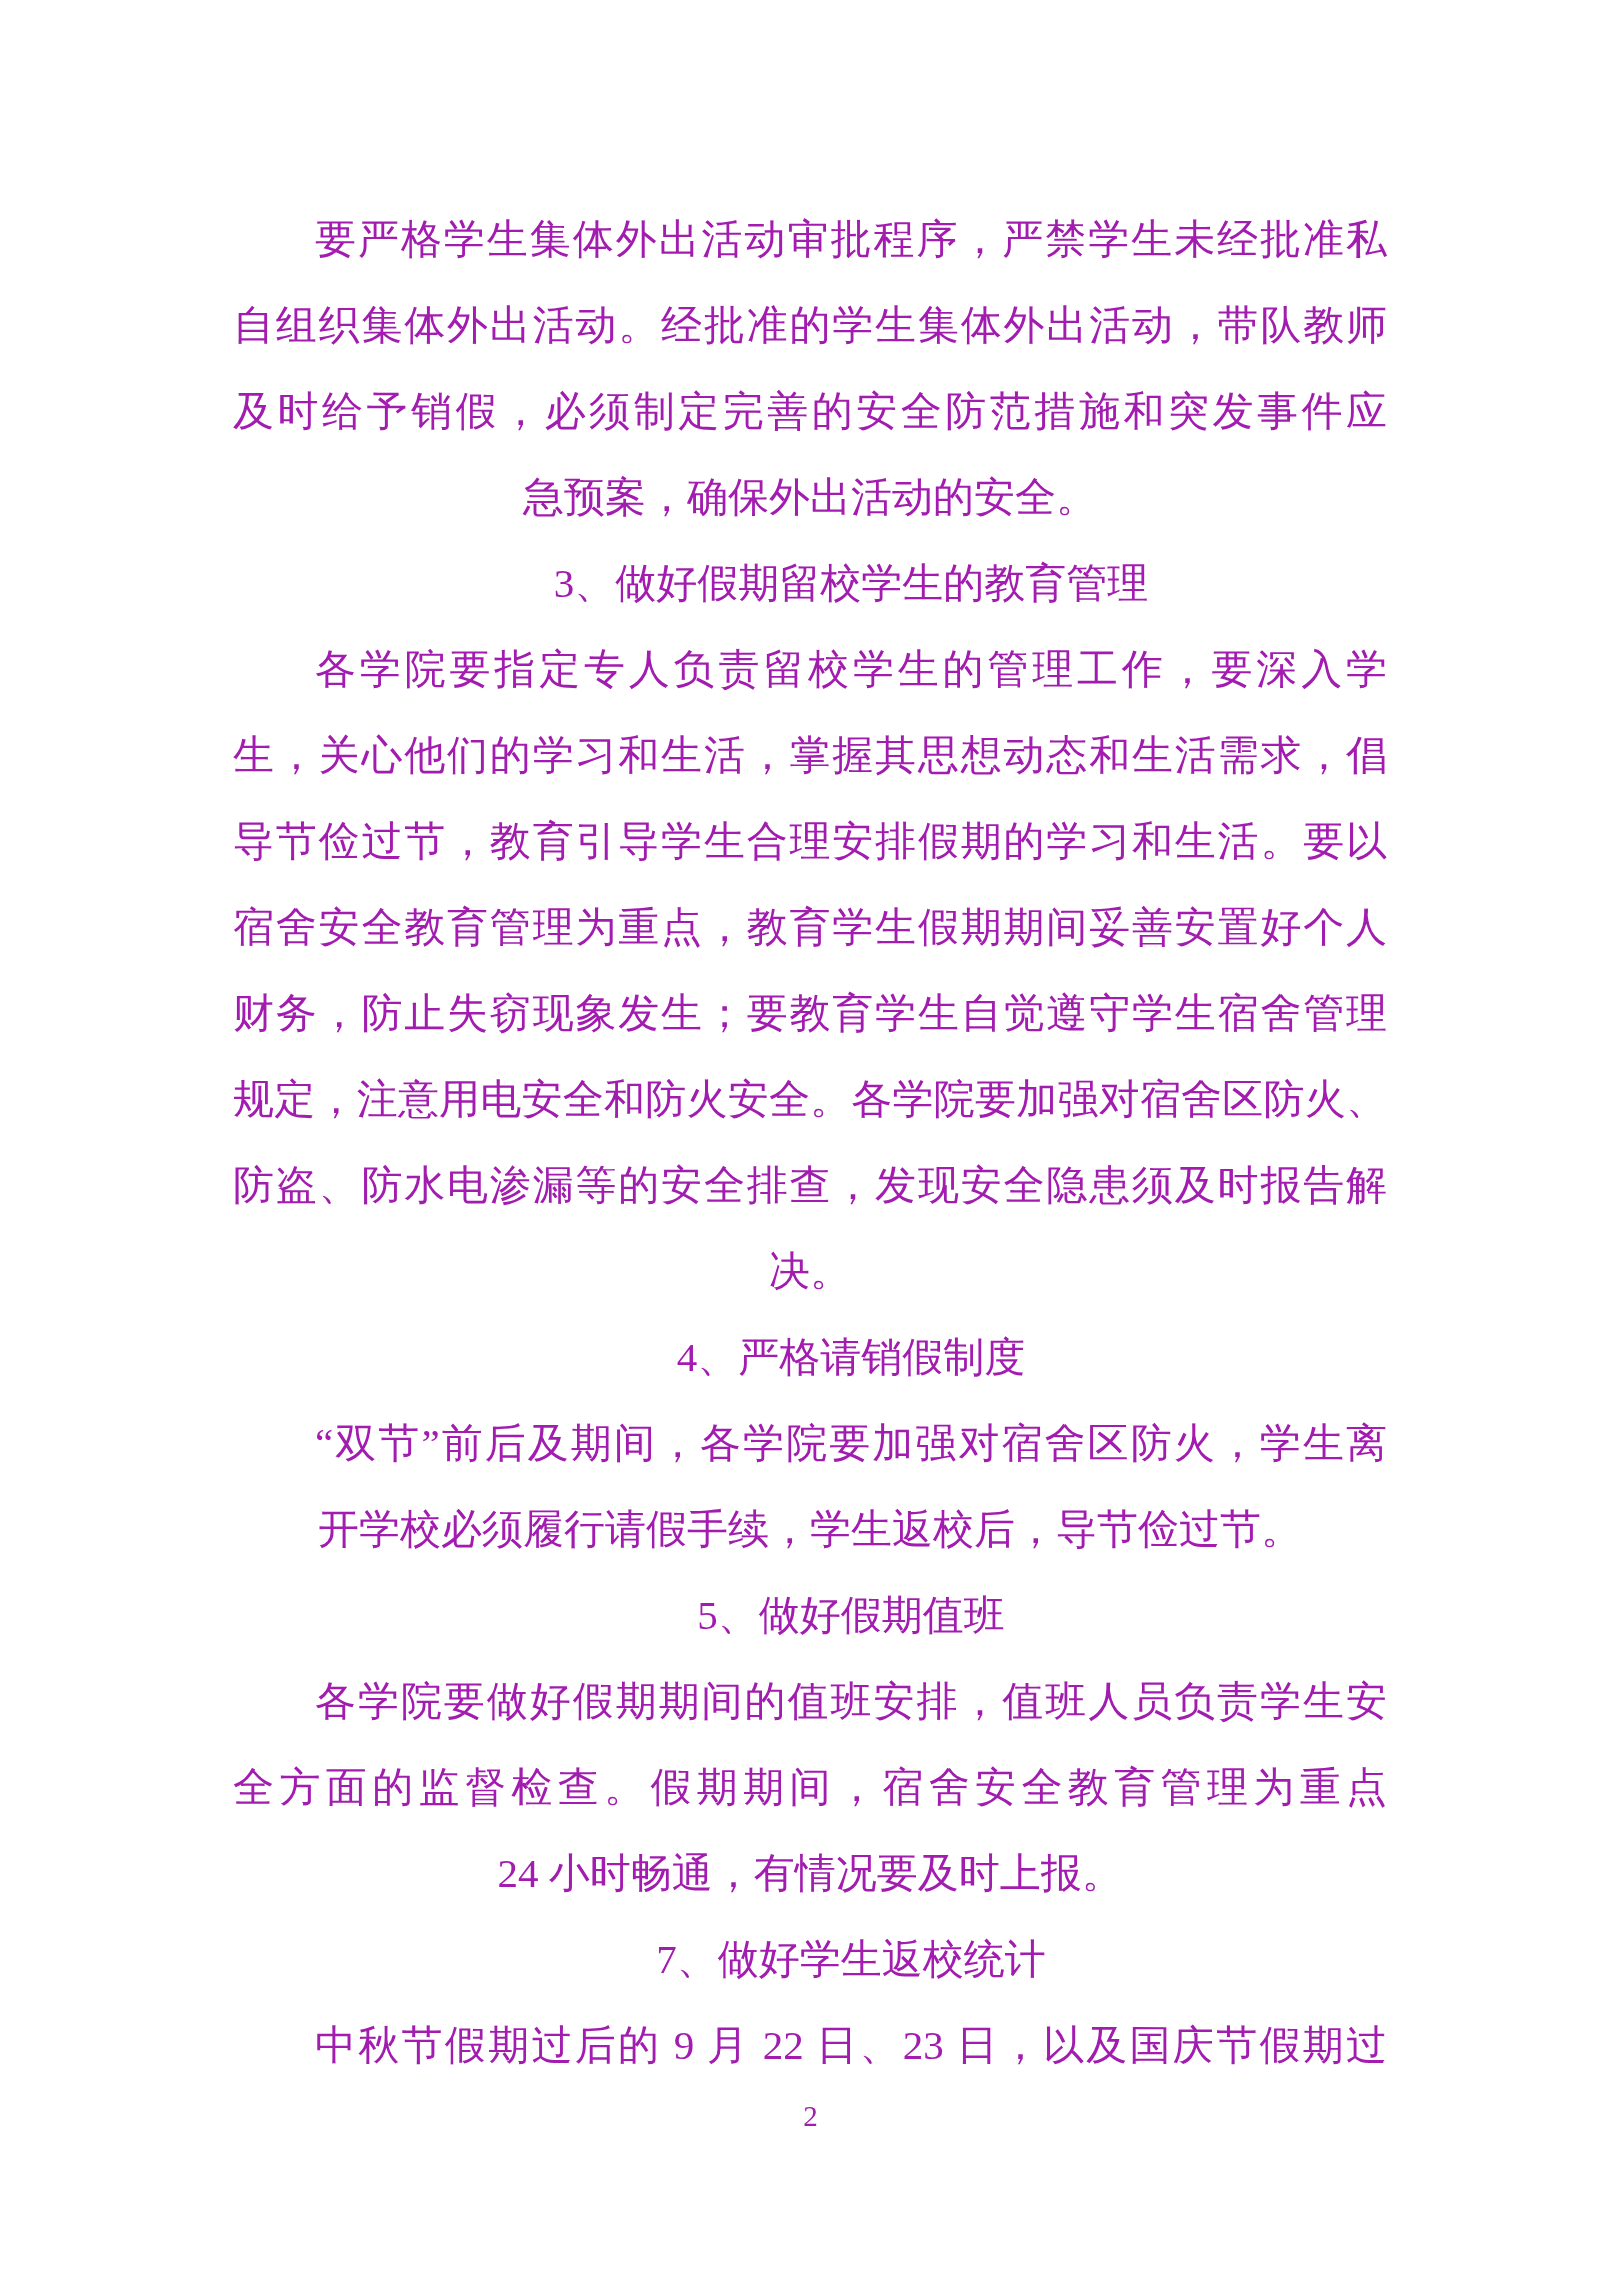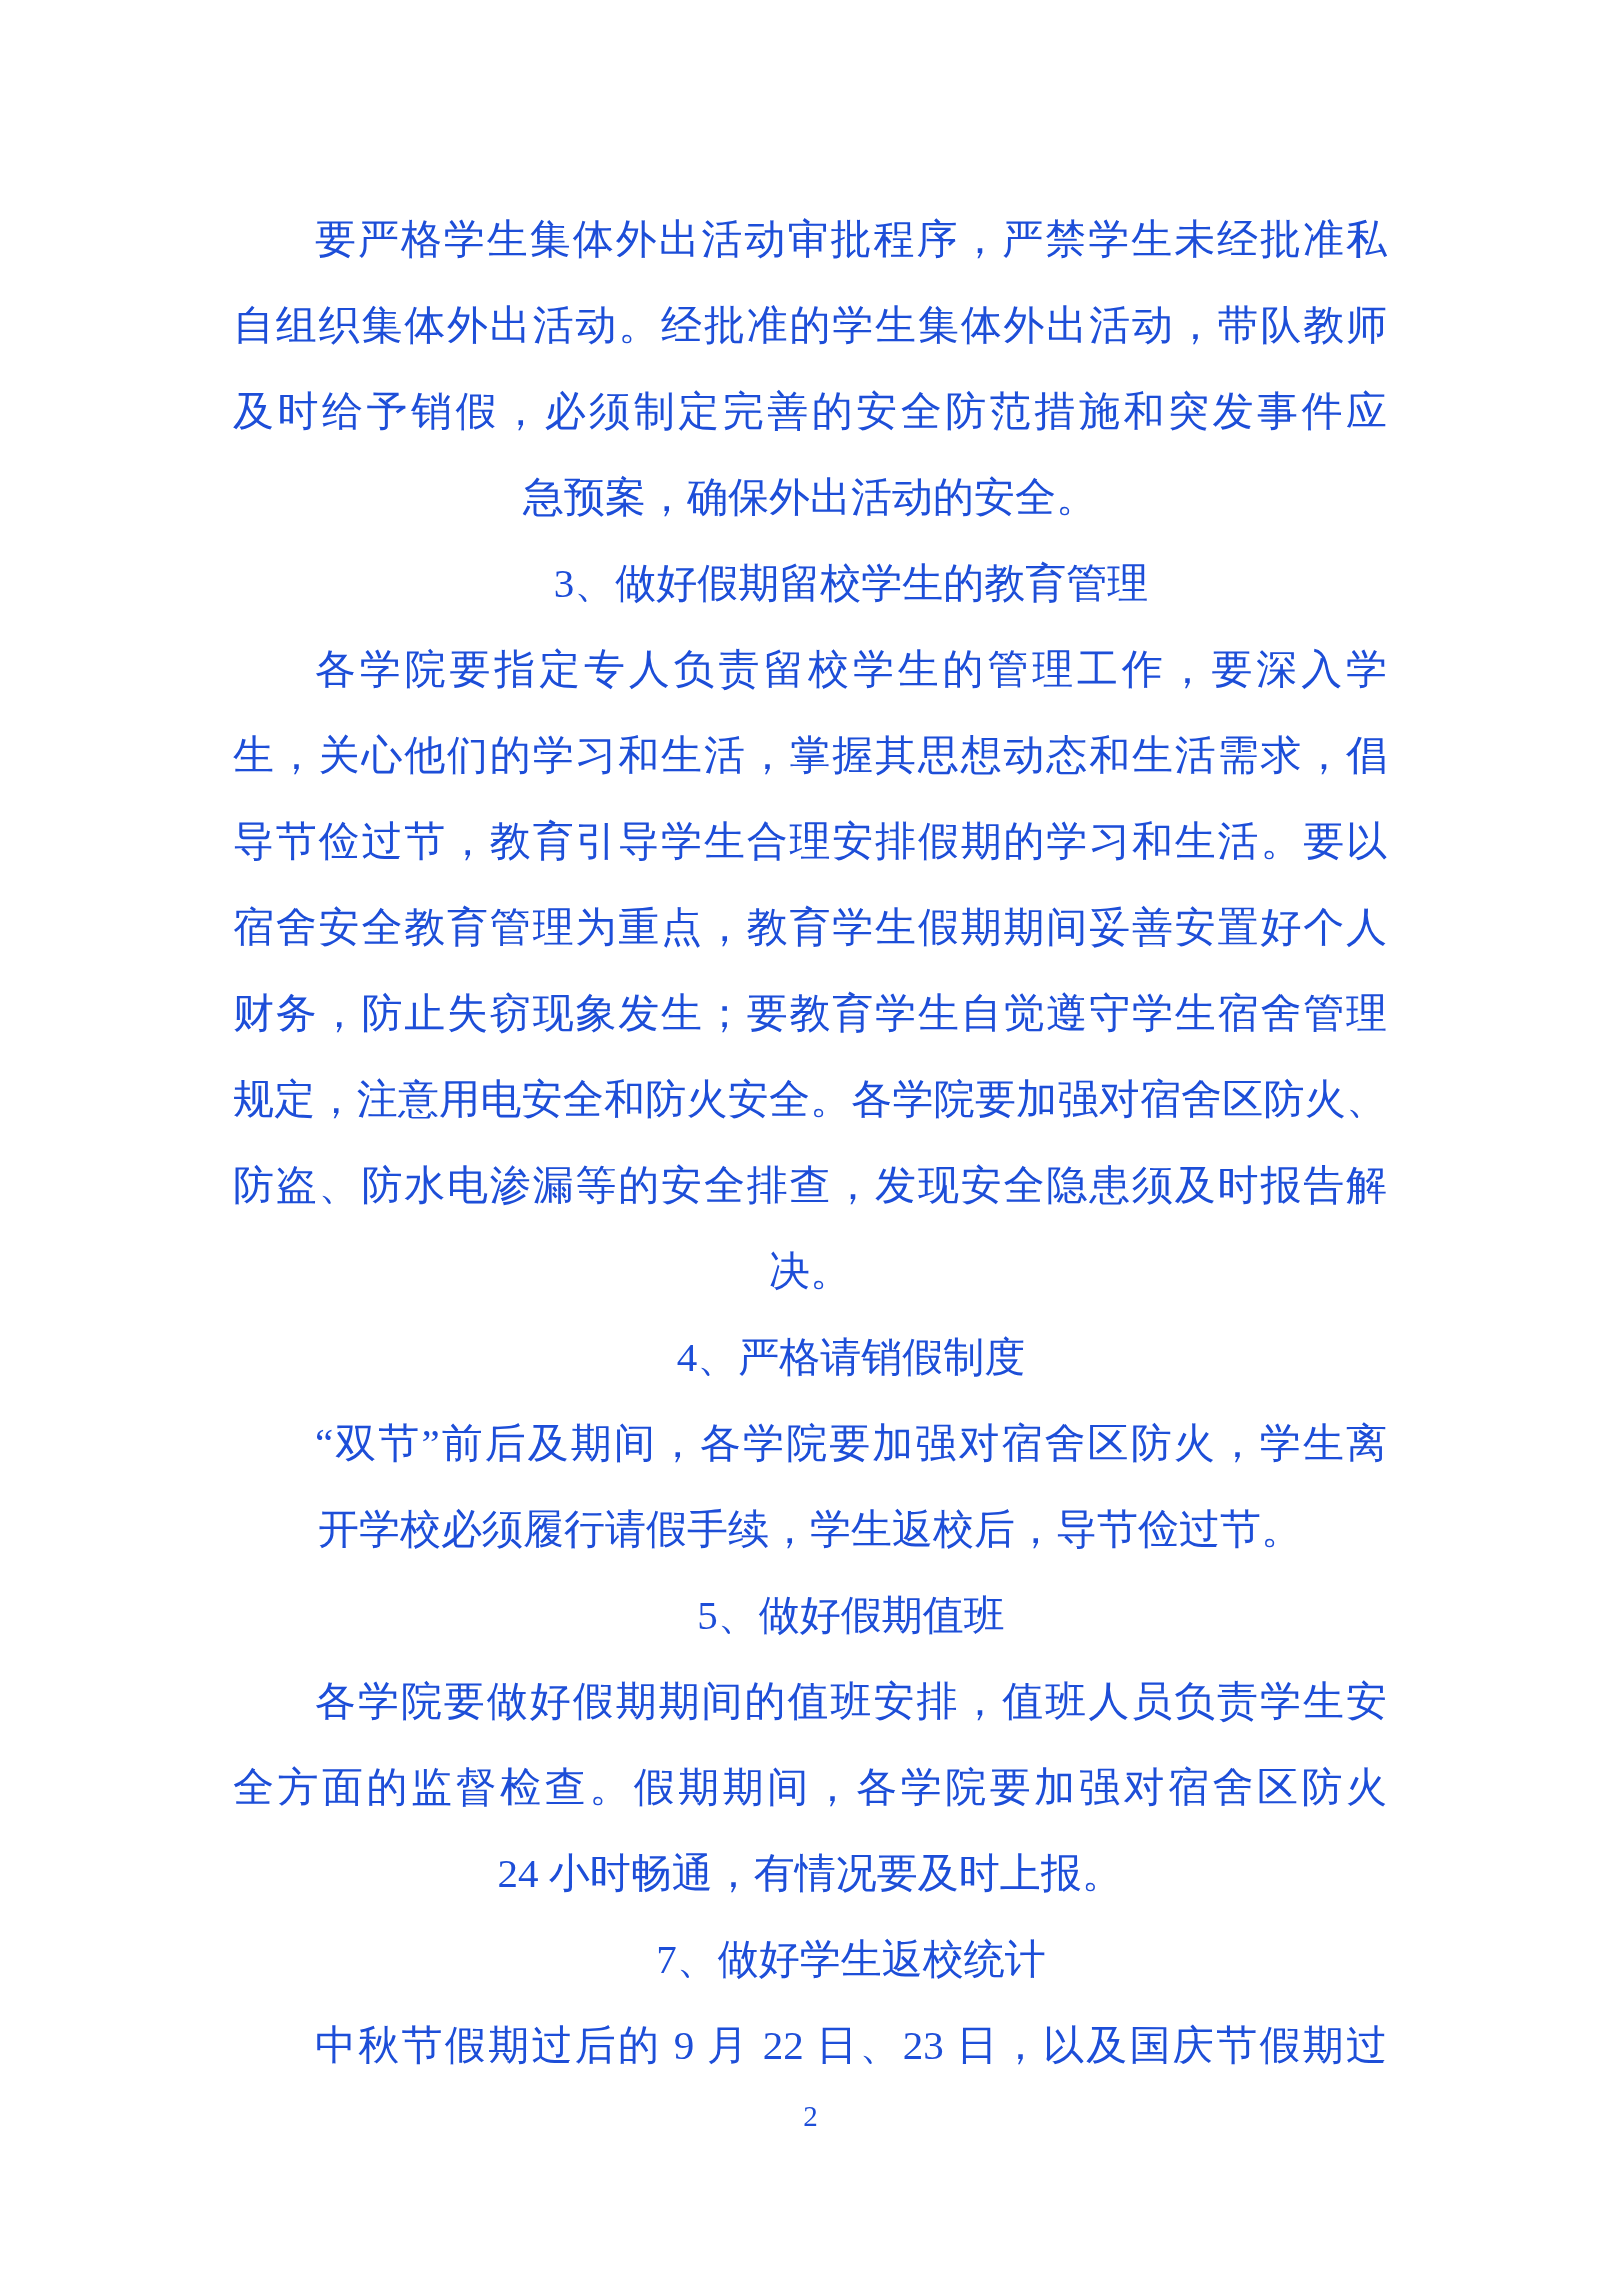--- a/index.html
+++ b/index.html
@@ -7,21 +7,21 @@
     margin: 0;
     padding: 0;
     background: #888;
   }
   .page {
     position: relative;
     width: 1621px;
     height: 2293px;
     margin: 0 auto;
     background: #ffffff;
-    color: #1d4ed8;
+    color: #a21caf;
     font-family: "Liberation Serif", "DejaVu Serif", serif;
     overflow: hidden;
   }
   .content {
     position: absolute;
     left: 233px;
     top: 196px;
     width: 1154px;
   }
   .line {
@@ -67,21 +67,21 @@
     <div class="line j">宿舍安全教育管理为重点，教育学生假期期间妥善安置好个人</div>
     <div class="line j">财务，防止失窃现象发生；要教育学生自觉遵守学生宿舍管理</div>
     <div class="line j">规定，注意用电安全和防火安全。各学院要加强对宿舍区防火、</div>
     <div class="line j">防盗、防水电渗漏等的安全排查，发现安全隐患须及时报告解</div>
     <div class="line">决。</div>
     <div class="line ind">4、严格请销假制度</div>
     <div class="line ind j">“双节”前后及期间，各学院要加强对宿舍区防火，学生离</div>
     <div class="line">开学校必须履行请假手续，学生返校后，导节俭过节。</div>
     <div class="line ind">5、做好假期值班</div>
     <div class="line ind j">各学院要做好假期期间的值班安排，值班人员负责学生安</div>
-    <div class="line j">全方面的监督检查。假期期间，各学院要加强对宿舍区防火</div>
+    <div class="line j">全方面的监督检查。假期期间，宿舍安全教育管理为重点</div>
     <div class="line">24 小时畅通，有情况要及时上报。</div>
     <div class="line ind">7、做好学生返校统计</div>
     <div class="line ind j">中秋节假期过后的 9 月 22 日、23 日，以及国庆节假期过</div>
   </div>
 
   <div class="page-num">2</div>
 </div>
 
 
 </body></html>

